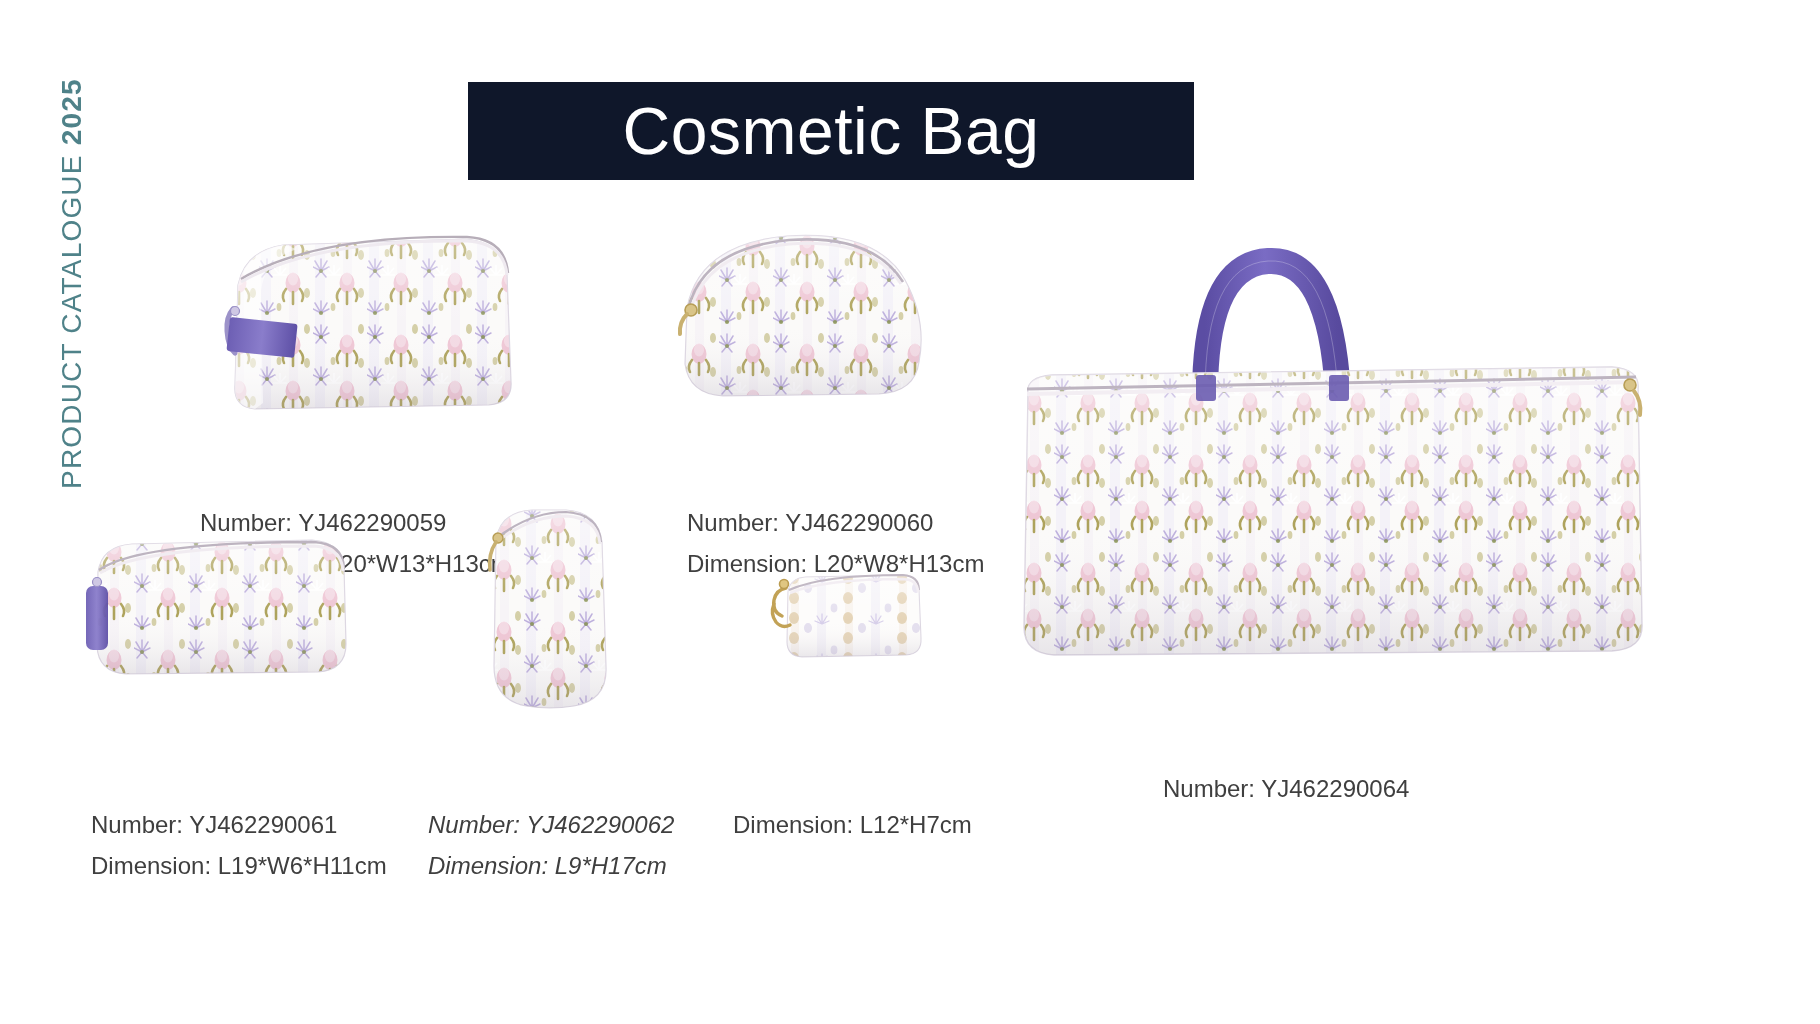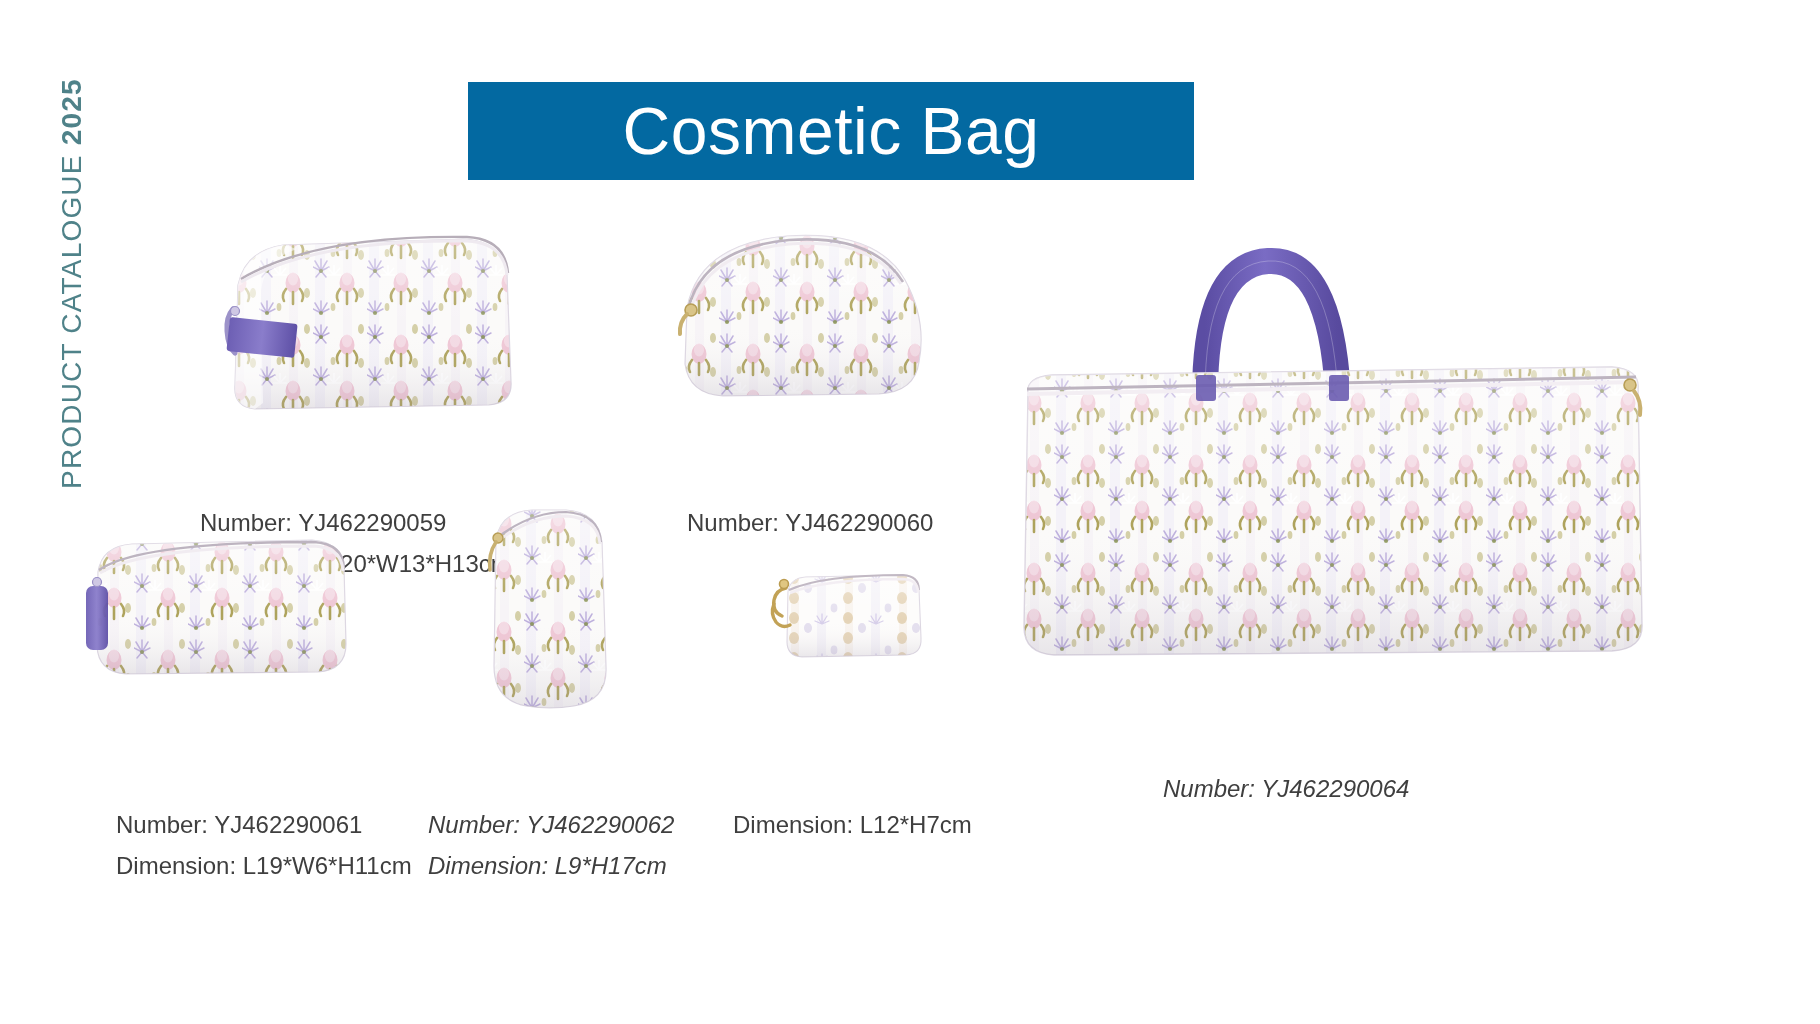--- a/index.html
+++ b/index.html
@@ -45,21 +45,21 @@
     font-weight: 700;
   }
 
   
   .banner {
     position: absolute;
     left: 468px;
     top: 82px;
     width: 726px;
     height: 98px;
-    background: #0369a1;
+    background: #0f172a;
     display: flex;
     align-items: center;
     justify-content: center;
   }
   .banner-title {
     color: #ffffff;
     font-size: 66px;
     font-weight: 400;
     letter-spacing: 0.5px;
     line-height: 1;
@@ -212,38 +212,39 @@
     </g>
     <g>
       <circle cx="26" cy="88" r="6" fill="#d9c488" stroke="#b79d55" stroke-width="1.6"></circle>
       <path d="M22 92 q-8 8 -7 20" fill="none" stroke="#c9b170" stroke-width="4" stroke-linecap="round"></path>
     </g>
   </svg>
 </div>
 
 <div class="caption" style="left:687px; top:502px;">
   <div>Number: YJ462290060</div>
+  <div>Dimension: L20*W8*H13cm</div>
 </div>
 
 <div class="bag" style="left:80px; top:528px;">
   <svg width="290" height="160" viewBox="0 0 290 160">
     <g>
       <path d="M18 44 Q22 18 52 16 L232 12 Q262 14 264 40 L266 116 Q266 142 238 144 L46 146 Q18 144 17 118 Z" fill="url(#floral)" stroke="#ddd7e2" stroke-width="1.2"></path>
       <path d="M18 44 Q22 18 52 16 L232 12 Q262 14 264 40 L266 116 Q266 142 238 144 L46 146 Q18 144 17 118 Z" fill="url(#shade)"></path>
       <path d="M19 42 Q60 14 234 14 Q263 16 264 40" fill="none" stroke="#bdb4c0" stroke-width="2.4"></path>
       <path d="M20 45 Q62 18 234 18 Q262 20 263 43" fill="none" stroke="#f1ecf1" stroke-width="3"></path>
     </g>
     <g>
       <rect x="6" y="58" width="22" height="64" rx="7" fill="url(#pullGrad)" opacity="0.95"></rect>
       <circle cx="17" cy="54" r="4.5" fill="#cfc8e4" stroke="#9a90c6" stroke-width="1.2"></circle>
     </g>
   </svg>
 </div>
 
-<div class="caption" style="left:116px; top:804px;">
+<div class="caption" style="left:91px; top:804px;">
   <div>Number: YJ462290061</div>
   <div>Dimension: L19*W6*H11cm</div>
 </div>
 
 <div class="bag" style="left:470px; top:500px;">
   <svg width="160" height="220" viewBox="0 0 160 220">
     <g>
       <path d="M26 40 Q30 12 62 10 L96 10 Q128 12 132 42 L136 166 Q138 200 104 206 Q80 210 56 206 Q24 200 24 166 Z" fill="url(#floral)" stroke="#ddd7e2" stroke-width="1.2"></path>
       <path d="M26 40 Q30 12 62 10 L96 10 Q128 12 132 42 L136 166 Q138 200 104 206 Q80 210 56 206 Q24 200 24 166 Z" fill="url(#shade)"></path>
       <path d="M27 38 Q60 12 96 12 Q129 14 131 42" fill="none" stroke="#bdb4c0" stroke-width="2.2"></path>
@@ -301,15 +302,15 @@
         <circle cx="630" cy="160" r="6" fill="#d9c488" stroke="#b79d55" stroke-width="1.6"></circle>
         <path d="M634 166 q8 10 6 24" fill="none" stroke="#c9b170" stroke-width="4" stroke-linecap="round"></path>
       </g>
 
       <rect x="196" y="150" width="20" height="26" rx="3" fill="#6a5cb0" opacity="0.9"></rect>
       <rect x="329" y="150" width="20" height="26" rx="3" fill="#6a5cb0" opacity="0.9"></rect>
     </g>
   </svg>
 </div>
 
-<div class="caption" style="left:1163px; top:768px;font-style:italic;">
+<div class="caption" style="left:1163px; top:768px;">
   <div>Number: YJ462290064</div>
 </div>
 
 </body></html>

